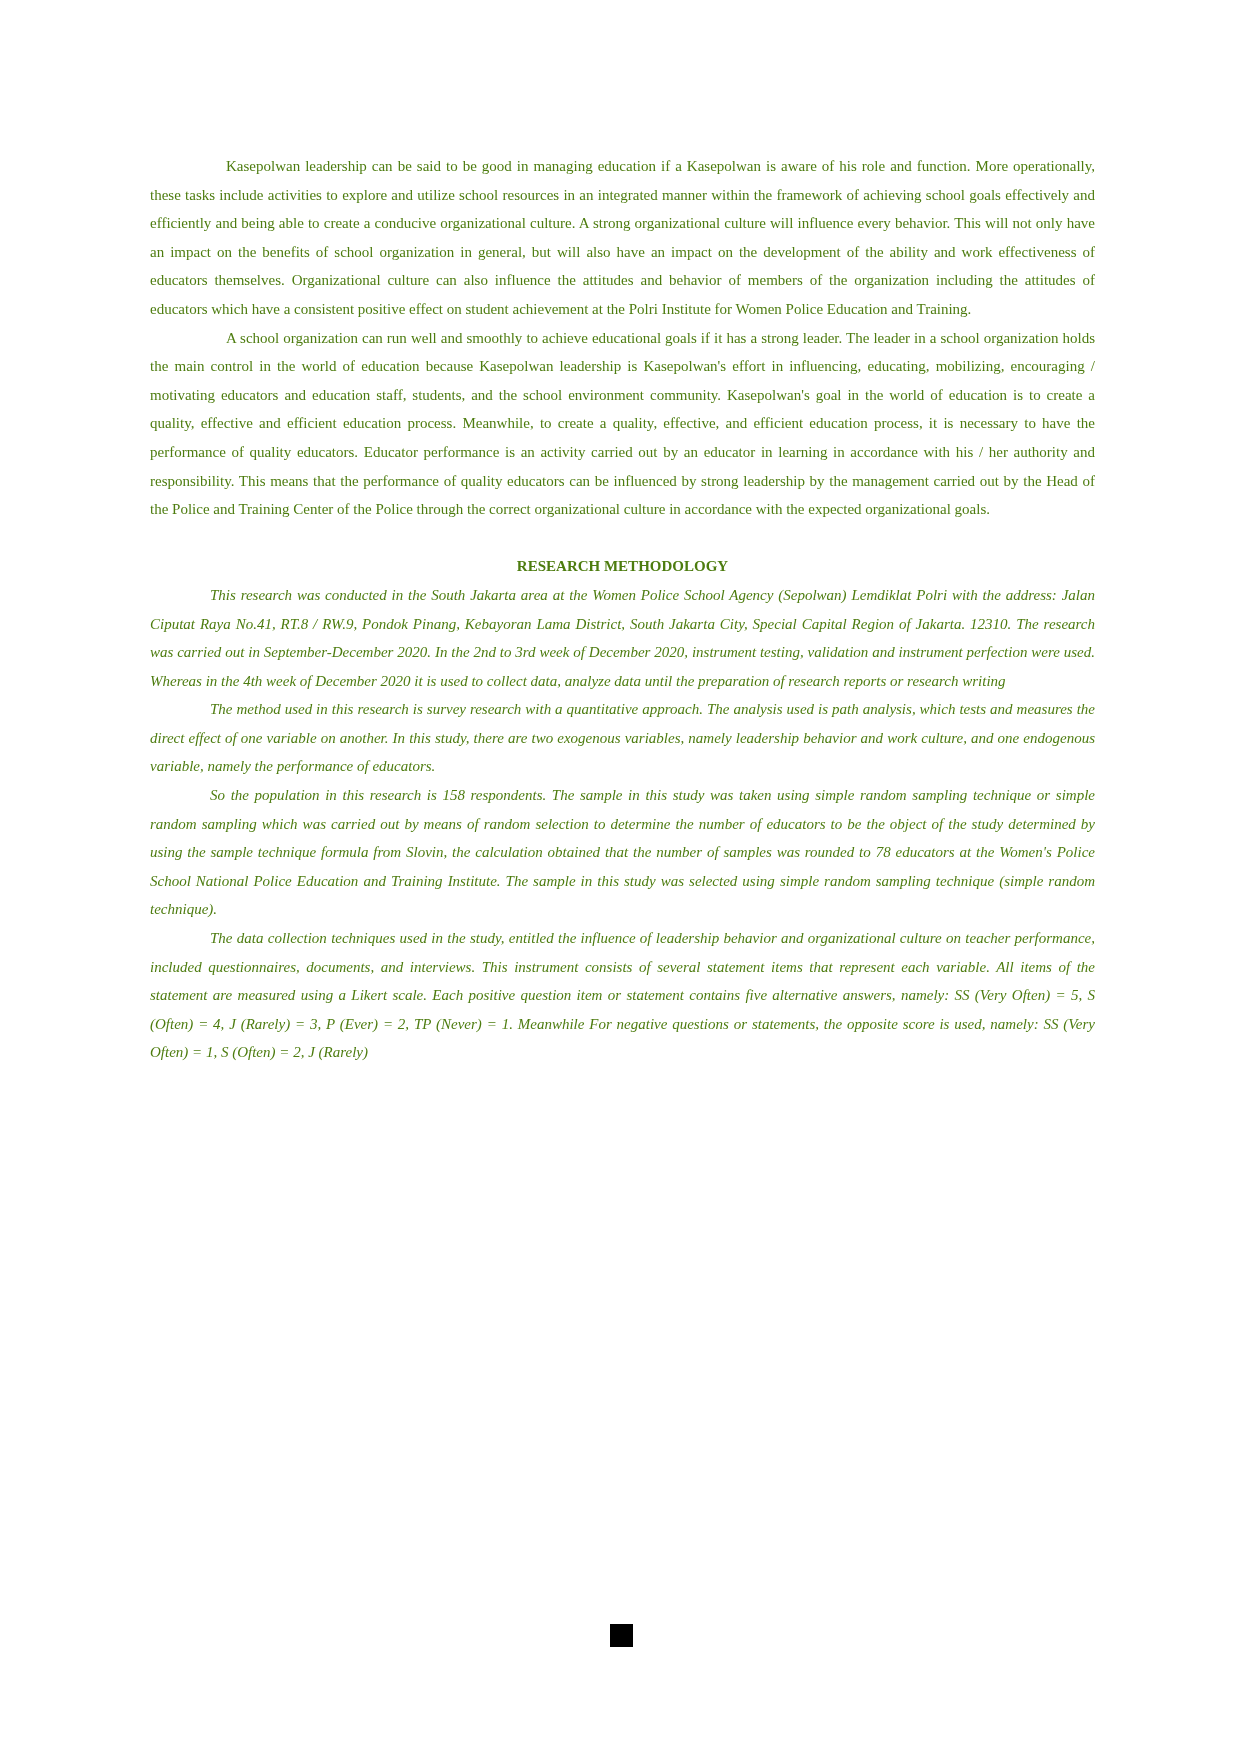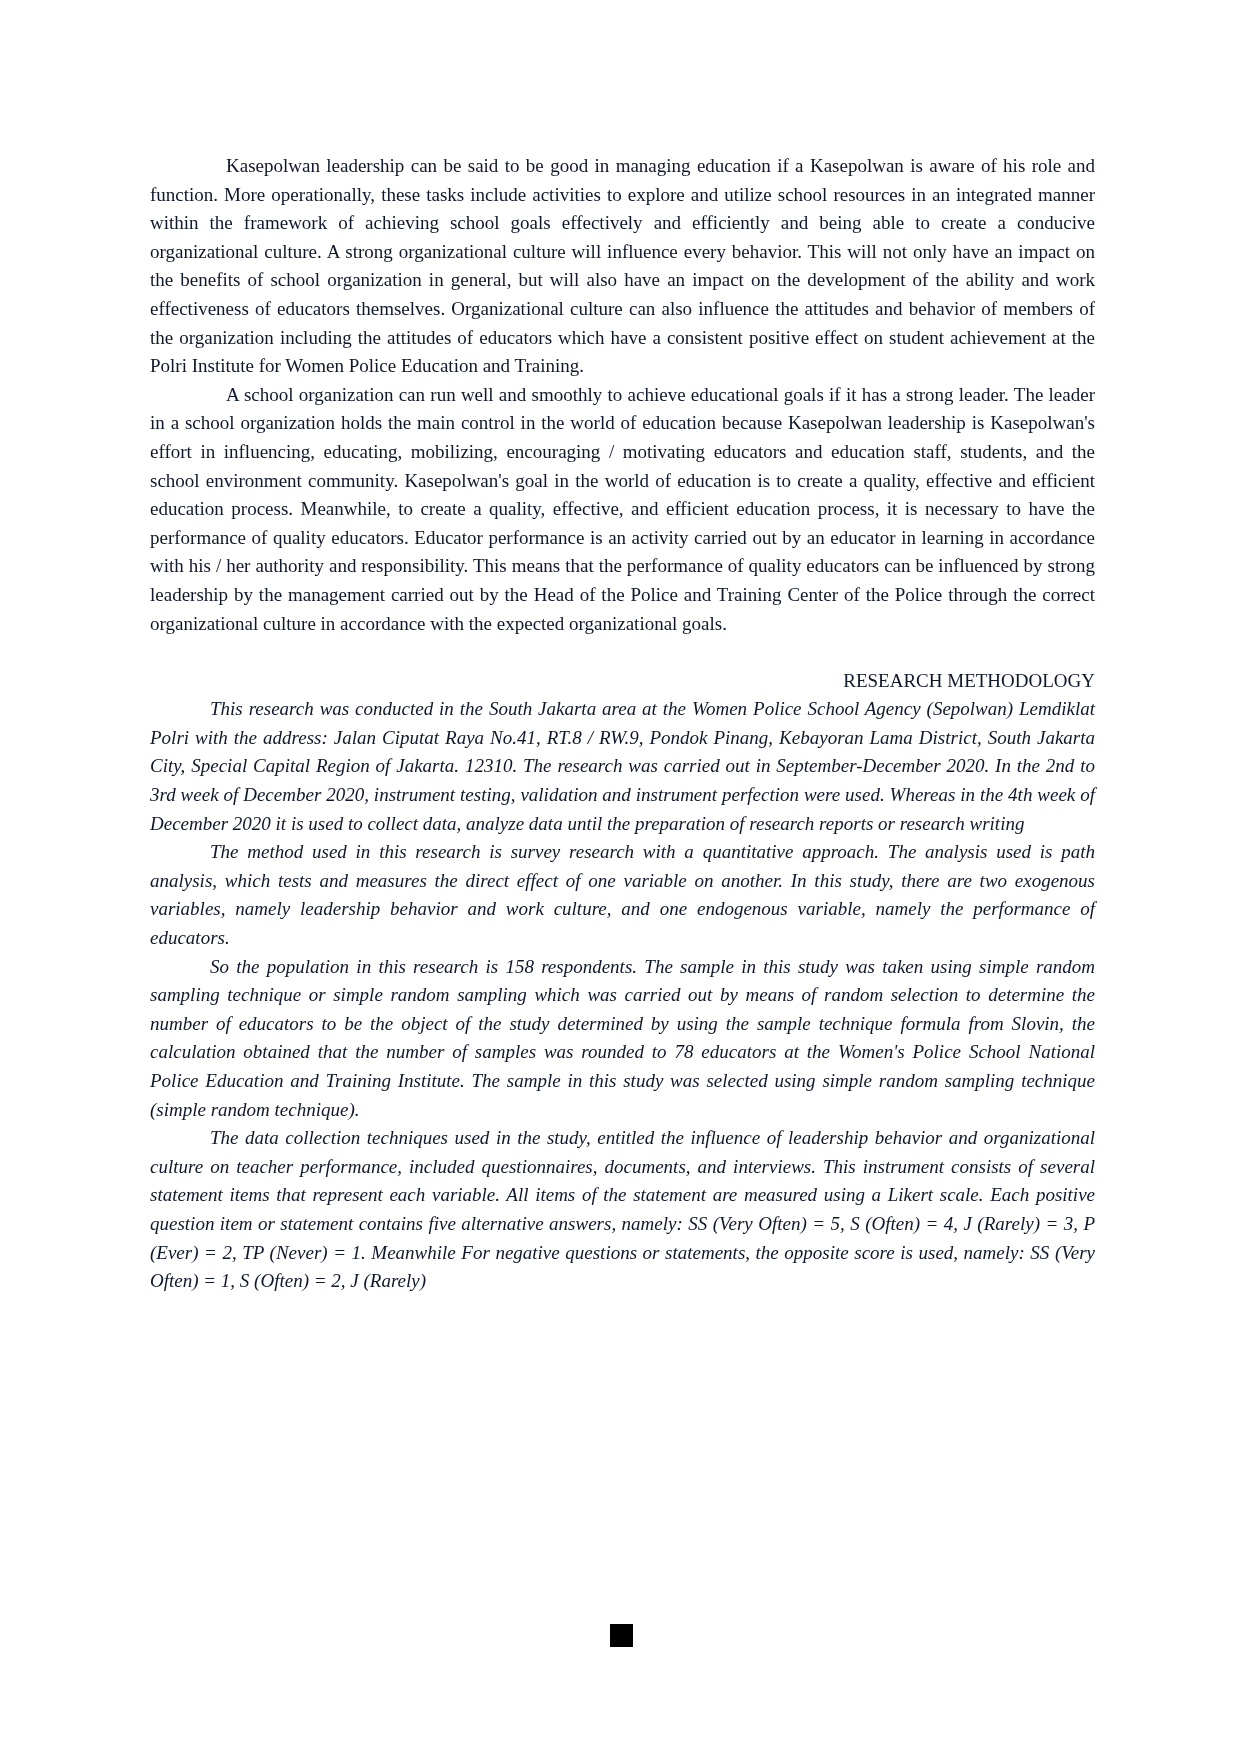--- a/index.html
+++ b/index.html
@@ -1,26 +1,26 @@
 <!DOCTYPE html>
 <html><head>
 <meta charset="utf-8">
 <style>
   html, body { margin: 0; padding: 0; background: #ffffff; }
   body { width: 1240px; height: 1754px; position: relative; overflow: hidden; }
   .page {
     position: absolute; left: 150px; top: 152px; width: 945px;
-    font-family: "Liberation Serif", serif; font-size: 19px; line-height: 28.6px;
-    color: #0f172a; text-align: justify;
+    font-family: "Liberation Serif", serif; font-size: 15px; line-height: 28.6px;
+    color: #4d7c0f; text-align: justify;
   }
   .page p { margin: 0; }
   .indent { text-indent: 76px; }
   .indent-s { text-indent: 60px; font-style: italic; }
   .heading {
-    font-weight: normal; margin-top: 28.6px !important; text-align: right;
+    font-weight: bold; margin-top: 28.6px !important; text-align: center;
   }
   .marker {
     position: absolute; left: 610px; top: 1624px; width: 23px; height: 23px; background: #000;
   }
 </style>
 </head>
 <body>
 
 <div class="page">
   <p class="indent">Kasepolwan leadership can be said to be good in managing education if a Kasepolwan is aware of his role and function. More operationally, these tasks include activities to explore and utilize school resources in an integrated manner within the framework of achieving school goals effectively and efficiently and being able to create a conducive organizational culture. A strong organizational culture will influence every behavior. This will not only have an impact on the benefits of school organization in general, but will also have an impact on the development of the ability and work effectiveness of educators themselves. Organizational culture can also influence the attitudes and behavior of members of the organization including the attitudes of educators which have a consistent positive effect on student achievement at the Polri Institute for Women Police Education and Training.</p>

